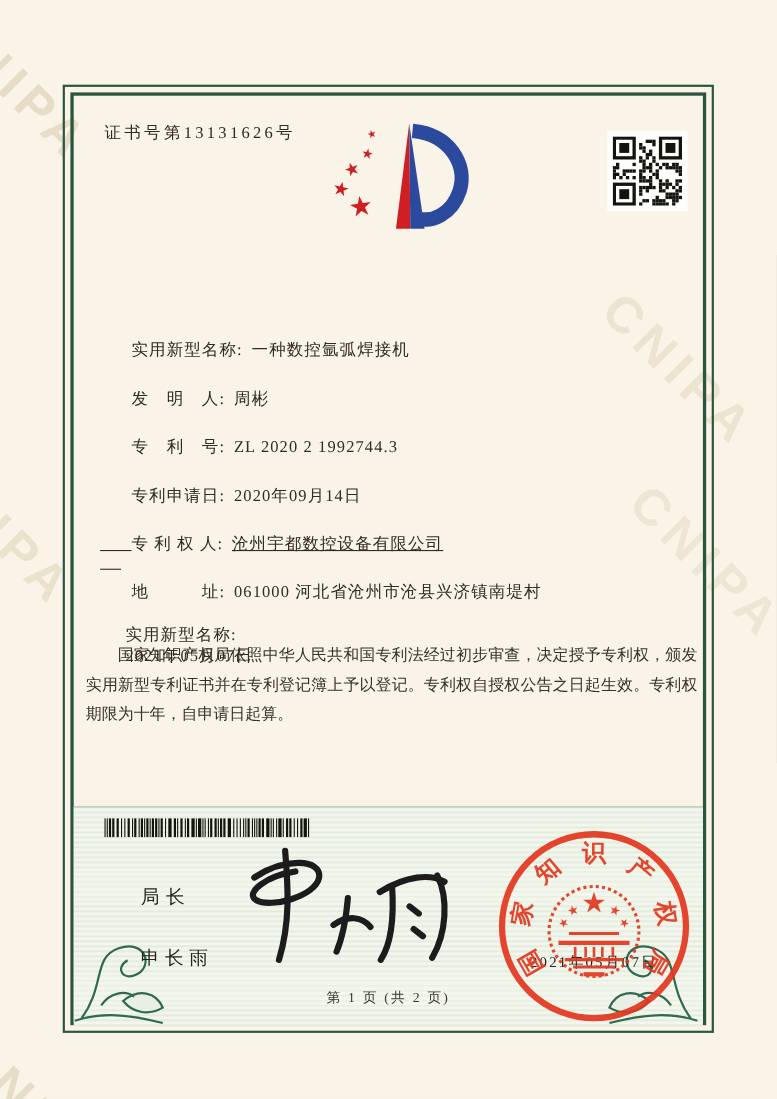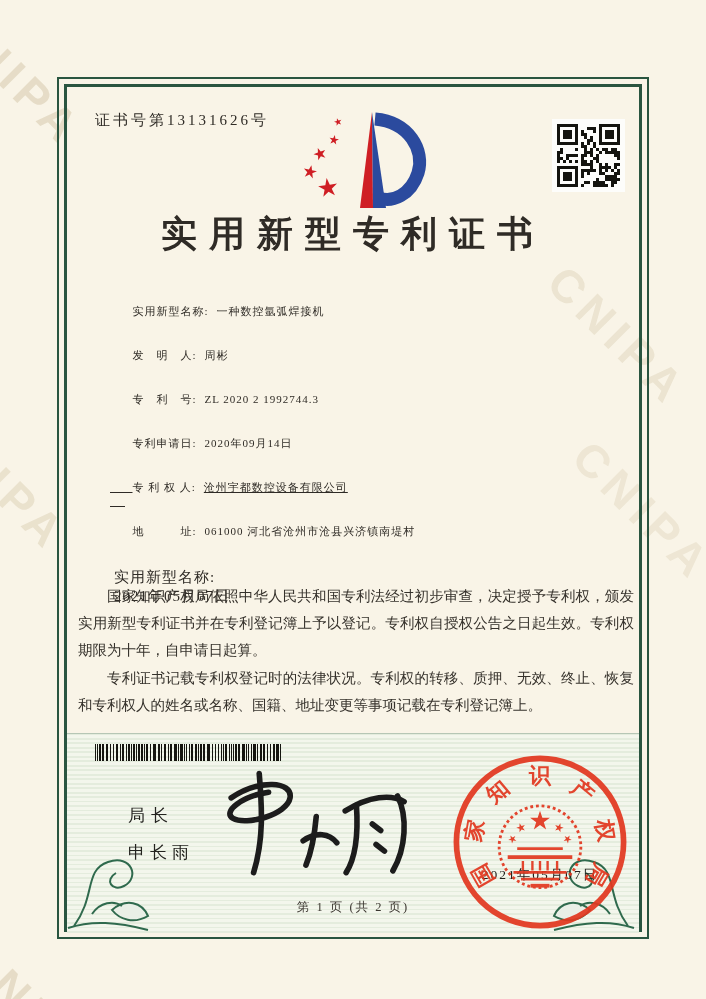--- a/index.html
+++ b/index.html
@@ -15,36 +15,36 @@
   .band{position:absolute;left:67px;top:733px;width:572px;height:199px;z-index:2;
       background:repeating-linear-gradient(0deg,#e4ecdd 0px,#e4ecdd 1.5px,#f3f6ec 1.5px,#f3f6ec 4.5px);
       border-top:1px solid rgba(42,85,64,0.25);}
   .cert-number{position:absolute;left:95px;top:111px;font-size:15px;letter-spacing:3px;z-index:3;}
   .logo{position:absolute;left:288px;top:106px;z-index:3;}
   .qr-box{position:absolute;left:552px;top:119px;width:73px;height:73px;background:#fdfdfb;z-index:3;
       display:flex;align-items:center;justify-content:center;}
   .title{position:absolute;left:0;top:210px;width:706px;text-align:center;font-size:36px;
       font-weight:bold;letter-spacing:12px;z-index:3;}
   .fields{position:absolute;left:0;top:0;z-index:3;}
-  .fields .row{position:absolute;left:110px;font-size:11px;letter-spacing:1px;white-space:pre;}
+  .fields .row{position:absolute;left:91px;font-size:15px;letter-spacing:1px;white-space:pre;}
   .fields .row .lbl{display:inline-block;}
   .fields .row .val{margin-left:8px;}
   .row-f0{top:292px;} .row-f1{top:336px;} .row-f2{top:380px;}
   .row-f3{top:424px;} .row-f4{top:468px;text-decoration:underline;} .row-f5{top:512px;}
   .grant-row{position:absolute;top:551px;left:95px;font-size:15px;letter-spacing:1px;z-index:3;white-space:pre;}
   .grant-row .g2{position:absolute;left:275px;top:0;white-space:pre;}
   .paras{position:absolute;left:78px;top:583px;width:556px;z-index:3;}
   .paras p{margin:0 0 1px 0;font-size:14.5px;line-height:27px;text-indent:2em;
       text-align:justify;color:#35312b;}
   .barcode{position:absolute;left:95px;top:744px;height:17px;z-index:3;font-size:0;}
   .barcode i{display:inline-block;height:17px;background:#15150f;vertical-align:top;}
   .signer{position:absolute;left:128px;top:804px;z-index:4;
       font-family:"Liberation Sans","DejaVu Sans",sans-serif;font-size:17px;color:#23231f;}
   .signer .s-title{letter-spacing:6px;}
-  .signer .s-name{margin-top:14px;letter-spacing:5px;}
+  .signer .s-name{margin-top:32px;letter-spacing:5px;}
   .signature{position:absolute;left:205px;top:765px;z-index:4;}
   .seal-date{position:absolute;left:445px;top:866px;width:190px;text-align:center;z-index:3;
       font-size:13.5px;letter-spacing:2px;color:#22201c;}
   .seal{position:absolute;left:445px;top:747px;z-index:5;opacity:0.93;}
   .page-indicator{position:absolute;left:0;top:899px;width:706px;text-align:center;
       font-size:12.5px;letter-spacing:2px;z-index:3;color:#3a362f;}
   .footer-note{position:absolute;left:0;top:946px;width:706px;text-align:center;
       font-size:14px;letter-spacing:4px;z-index:3;color:#33302a;}
   .flourish{position:absolute;z-index:3;}
   .fl-left{left:62px;top:836px;}
@@ -228,21 +228,20 @@
         <rect x="6" y="6" width="9" height="9" fill="#14140f"></rect>
         <rect x="42" y="0" width="21" height="21" fill="#14140f"></rect>
         <rect x="45" y="3" width="15" height="15" fill="#fdfdfb"></rect>
         <rect x="48" y="6" width="9" height="9" fill="#14140f"></rect>
         <rect x="0" y="42" width="21" height="21" fill="#14140f"></rect>
         <rect x="3" y="45" width="15" height="15" fill="#fdfdfb"></rect>
         <rect x="6" y="48" width="9" height="9" fill="#14140f"></rect>
       </svg>
   </div>
 
-  <div class="title">实用新型专利证书</div>
 
   <div class="fields">
     <div class="row row-f0">
       <span class="lbl">实用新型名称:</span><span class="val">一种数控氩弧焊接机</span>
     </div>
     <div class="row row-f1">
       <span class="lbl">发　明　人:</span><span class="val">周彬</span>
     </div>
     <div class="row row-f2">
       <span class="lbl">专　利　号:</span><span class="val">ZL 2020 2 1992744.3</span>
@@ -258,21 +257,20 @@
     </div>
   </div>
 
   <div class="grant-row">
     <span>实用新型名称:</span>
     <span>2021年05月07日</span>
   </div>
 
   <div class="paras">
     <p>国家知识产权局依照中华人民共和国专利法经过初步审查，决定授予专利权，颁发实用新型专利证书并在专利登记簿上予以登记。专利权自授权公告之日起生效。专利权期限为十年，自申请日起算。</p>
-    <p>专利证书记载专利权登记时的法律状况。专利权的转移、质押、无效、终止、恢复和专利权人的姓名或名称、国籍、地址变更等事项记载在专利登记簿上。</p>
   </div>
 
   <div id="barcode" class="barcode"><i style="width:1px;margin-right:1px"></i><i style="width:1px;margin-right:1px"></i><i style="width:2px;margin-right:1px"></i><i style="width:2px;margin-right:2px"></i><i style="width:2px;margin-right:2px"></i><i style="width:1px;margin-right:2px"></i><i style="width:1px;margin-right:2px"></i><i style="width:2px;margin-right:2px"></i><i style="width:1px;margin-right:1px"></i><i style="width:2px;margin-right:2px"></i><i style="width:1px;margin-right:1px"></i><i style="width:2px;margin-right:1px"></i><i style="width:1px;margin-right:1px"></i><i style="width:2px;margin-right:1px"></i><i style="width:1px;margin-right:1px"></i><i style="width:2px;margin-right:1px"></i><i style="width:2px;margin-right:1px"></i><i style="width:1px;margin-right:1px"></i><i style="width:2px;margin-right:2px"></i><i style="width:1px;margin-right:2px"></i><i style="width:3px;margin-right:2px"></i><i style="width:2px;margin-right:1px"></i><i style="width:1px;margin-right:2px"></i><i style="width:2px;margin-right:2px"></i><i style="width:1px;margin-right:1px"></i><i style="width:2px;margin-right:2px"></i><i style="width:3px;margin-right:1px"></i><i style="width:1px;margin-right:1px"></i><i style="width:3px;margin-right:1px"></i><i style="width:1px;margin-right:1px"></i><i style="width:1px;margin-right:2px"></i><i style="width:1px;margin-right:1px"></i><i style="width:2px;margin-right:2px"></i><i style="width:2px;margin-right:1px"></i><i style="width:1px;margin-right:1px"></i><i style="width:2px;margin-right:1px"></i><i style="width:2px;margin-right:2px"></i><i style="width:3px;margin-right:2px"></i><i style="width:1px;margin-right:2px"></i><i style="width:1px;margin-right:2px"></i><i style="width:1px;margin-right:2px"></i><i style="width:1px;margin-right:1px"></i><i style="width:1px;margin-right:1px"></i><i style="width:2px;margin-right:2px"></i><i style="width:1px;margin-right:1px"></i><i style="width:1px;margin-right:1px"></i><i style="width:1px;margin-right:1px"></i><i style="width:2px;margin-right:1px"></i><i style="width:2px;margin-right:2px"></i><i style="width:3px;margin-right:1px"></i><i style="width:1px;margin-right:1px"></i><i style="width:1px;margin-right:2px"></i><i style="width:1px;margin-right:1px"></i><i style="width:3px;margin-right:1px"></i><i style="width:1px;margin-right:2px"></i><i style="width:2px;margin-right:1px"></i><i style="width:2px;margin-right:2px"></i><i style="width:1px;margin-right:2px"></i><i style="width:1px;margin-right:2px"></i><i style="width:2px;margin-right:1px"></i><i style="width:3px;margin-right:1px"></i><i style="width:1px;margin-right:2px"></i></div>
 
   <div class="signer">
     <div class="s-title">局长</div>
     <div class="s-name">申长雨</div>
   </div>
 
   <svg class="signature" width="215" height="118" viewBox="0 0 230 120">

